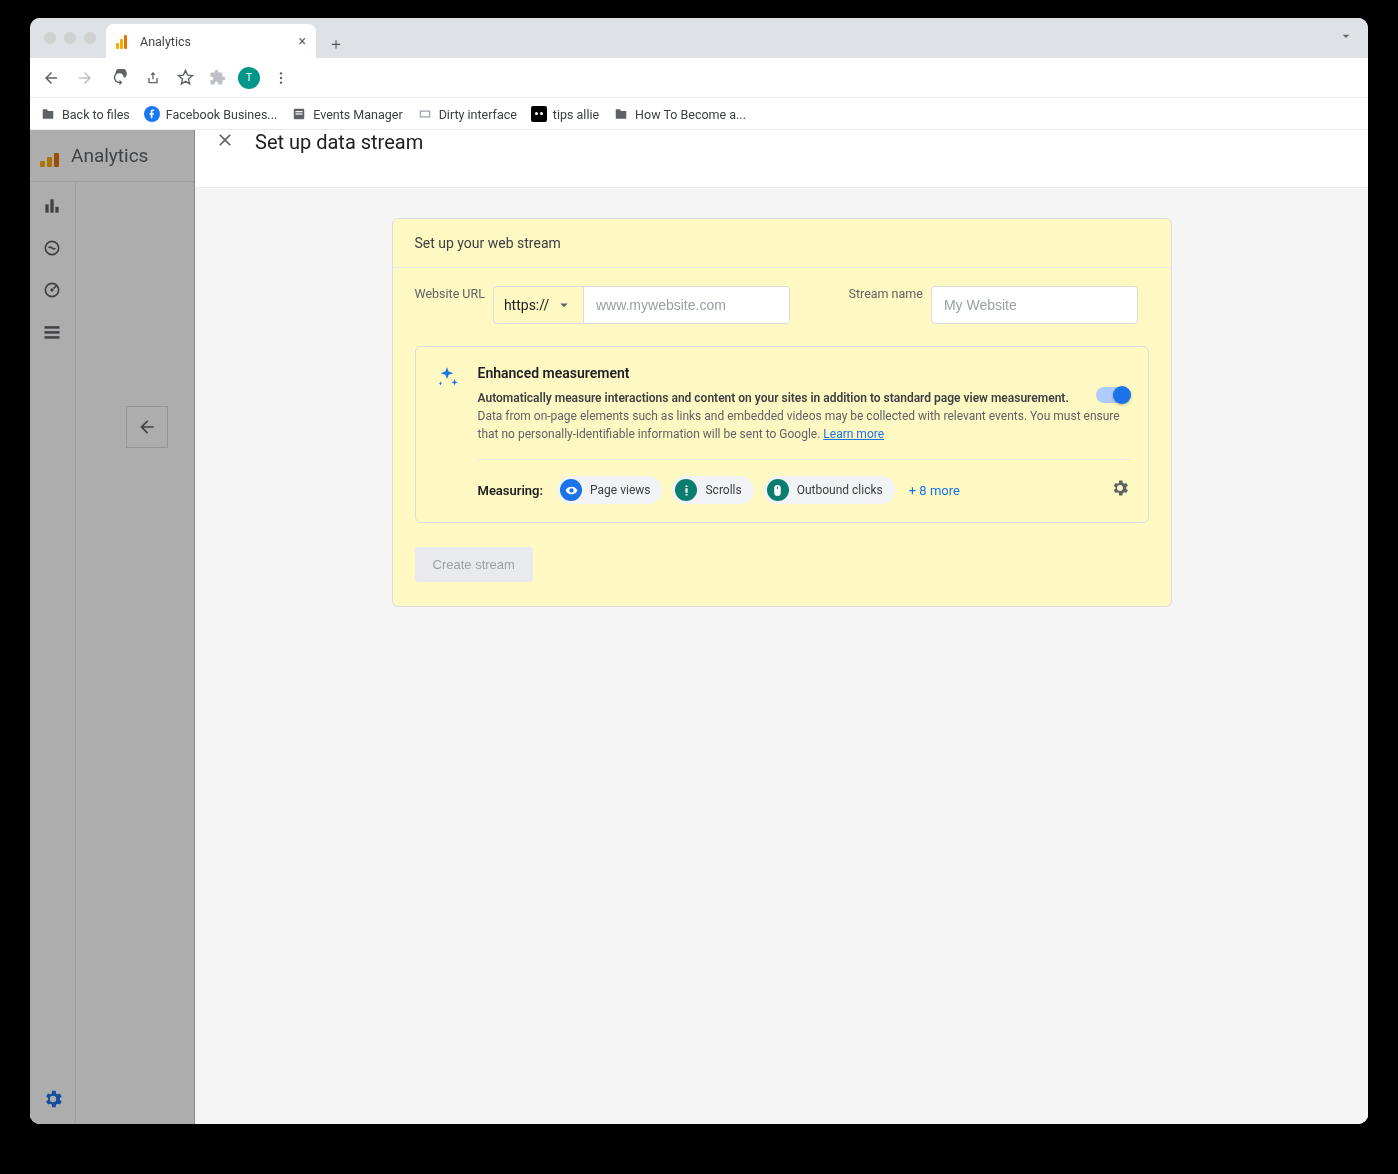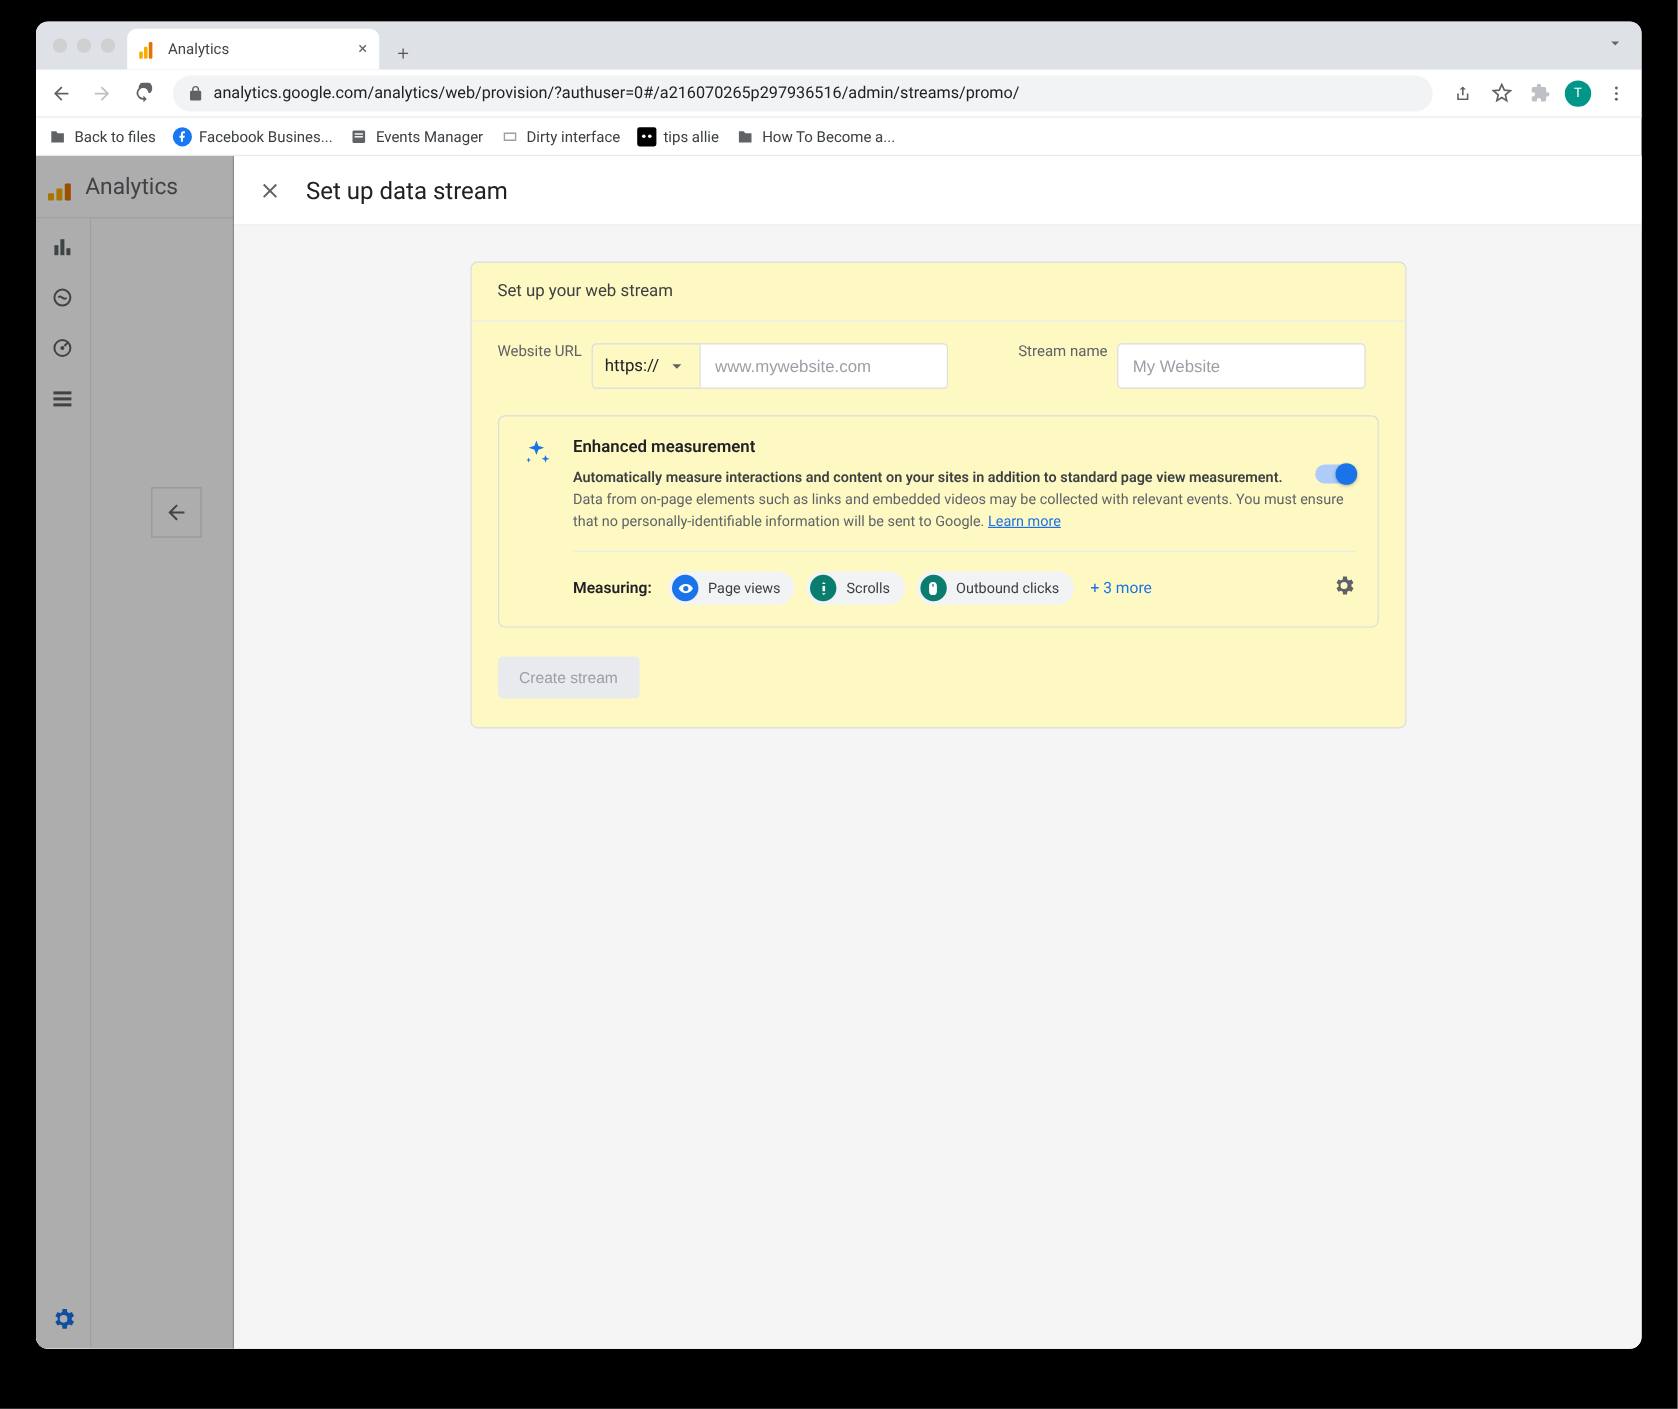--- a/index.html
+++ b/index.html
@@ -111,21 +111,21 @@
     border:1px solid #dadce0; background:#fff; display:flex;align-items:center;justify-content:center;
     color:#5f6368;
   }
   
   .dialog {
     position:absolute; left:165px; right:0; top:0; bottom:0; background:#f5f5f5;
     z-index:5;
     display:flex; flex-direction:column;
   }
   .dialog-header {
-    height:58px; background:#fff; display:flex; align-items:center; gap:20px; padding:0 20px;
+    height:58px; background:#fff; display:flex; align-items:flex-start; gap:20px; padding:0 20px;
     border-bottom:1px solid #e8eaed;
   }
   .dialog-close { cursor:pointer; color:#5f6368; width:20px;height:20px;}
   .dialog-title { font-size:20px; color:#202124;}
   .dialog-body { flex:1; overflow:auto; padding:24px 0;}
   .card {
     width: 780px; margin: 6px auto; background:#fef9c3; border-radius:6px;
     border:1px solid #dadce0;
     padding: 0;
   }
@@ -218,26 +218,20 @@
     </div>
     <div class="tb-btn disabled">
       <svg width="18" height="18" viewBox="0 0 24 24">
           <path fill="currentColor" d="M4 13h12.2l-5.6 5.6L12 20l8-8-8-8-1.4 1.4L16.2 11H4z"></path>
         </svg>
     </div>
     <div class="tb-btn">
       <svg width="17" height="17" viewBox="0 0 24 24">
           <path fill="currentColor" d="M17.65 6.35A8 8 0 104 12h2a6 6 0 116 6v-3l-4 4 4 4v-3a8 8 0 005.65-13.65z" transform="scale(-1,1) translate(-24,0)"></path>
         </svg>
-    </div>
-    <div class="omnibox">
-      <svg width="14" height="14" viewBox="0 0 24 24">
-          <path fill="#5f6368" d="M18 8h-1V6a5 5 0 00-10 0v2H6a2 2 0 00-2 2v10a2 2 0 002 2h12a2 2 0 002-2V10a2 2 0 00-2-2zM9 6a3 3 0 016 0v2H9z"></path>
-        </svg>
-      <span>analytics.google.com/analytics/web/provision/?authuser=0#/a216070265p297936516/admin/streams/promo/</span>
     </div>
     <div class="right-icons">
       <div class="tb-btn">
         <svg width="16" height="16" viewBox="0 0 24 24">
             <path fill="#5f6368" d="M12 3l4 4h-3v7h-2V7H8l4-4zM5 20v-8h2v6h10v-6h2v8H5z"></path>
           </svg>
       </div>
       <div class="tb-btn">
         <svg width="17" height="17" viewBox="0 0 24 24">
             <path fill="none" stroke="#5f6368" stroke-width="2" d="M12 17.3L6.2 21l1.6-6.8L2 9.3l7-.6L12 2l3 6.7 7 .6-5.8 4.9L17.8 21z"></path>
@@ -422,21 +416,21 @@
                     <span>Scrolls</span>
                   </span>
                   <span class="chip">
                     <span class="cicon teal">
                         <svg width="13" height="13" viewBox="0 0 24 24">
                           <path fill="currentColor" d="M12 2a6 6 0 00-6 6v8a6 6 0 0012 0V8a6 6 0 00-6-6zm1 7h-2V5h2z"></path>
                         </svg>
                       </span>
                     <span>Outbound clicks</span>
                   </span>
-                  <span class="more-link">+ 3 more</span>
+                  <span class="more-link">+ 8 more</span>
                   <span class="meas-gear">
                     <svg width="20" height="20" viewBox="0 0 24 24">
                         <path fill="currentColor" d="M19.4 13a7.5 7.5 0 000-2l2.1-1.6-2-3.5-2.5 1a7.4 7.4 0 00-1.7-1L15 3h-4l-.3 2.9a7.4 7.4 0 00-1.7 1l-2.5-1-2 3.5L6.6 11a7.5 7.5 0 000 2l-2.1 1.6 2 3.5 2.5-1a7.4 7.4 0 001.7 1L11 21h4l.3-2.9a7.4 7.4 0 001.7-1l2.5 1 2-3.5zM12 15.5A3.5 3.5 0 1115.5 12 3.5 3.5 0 0112 15.5z"></path>
                       </svg>
                   </span>
                 </div>
               </div>
               <div class="toggle">
                 <div class="toggle-knob"></div>
               </div>

